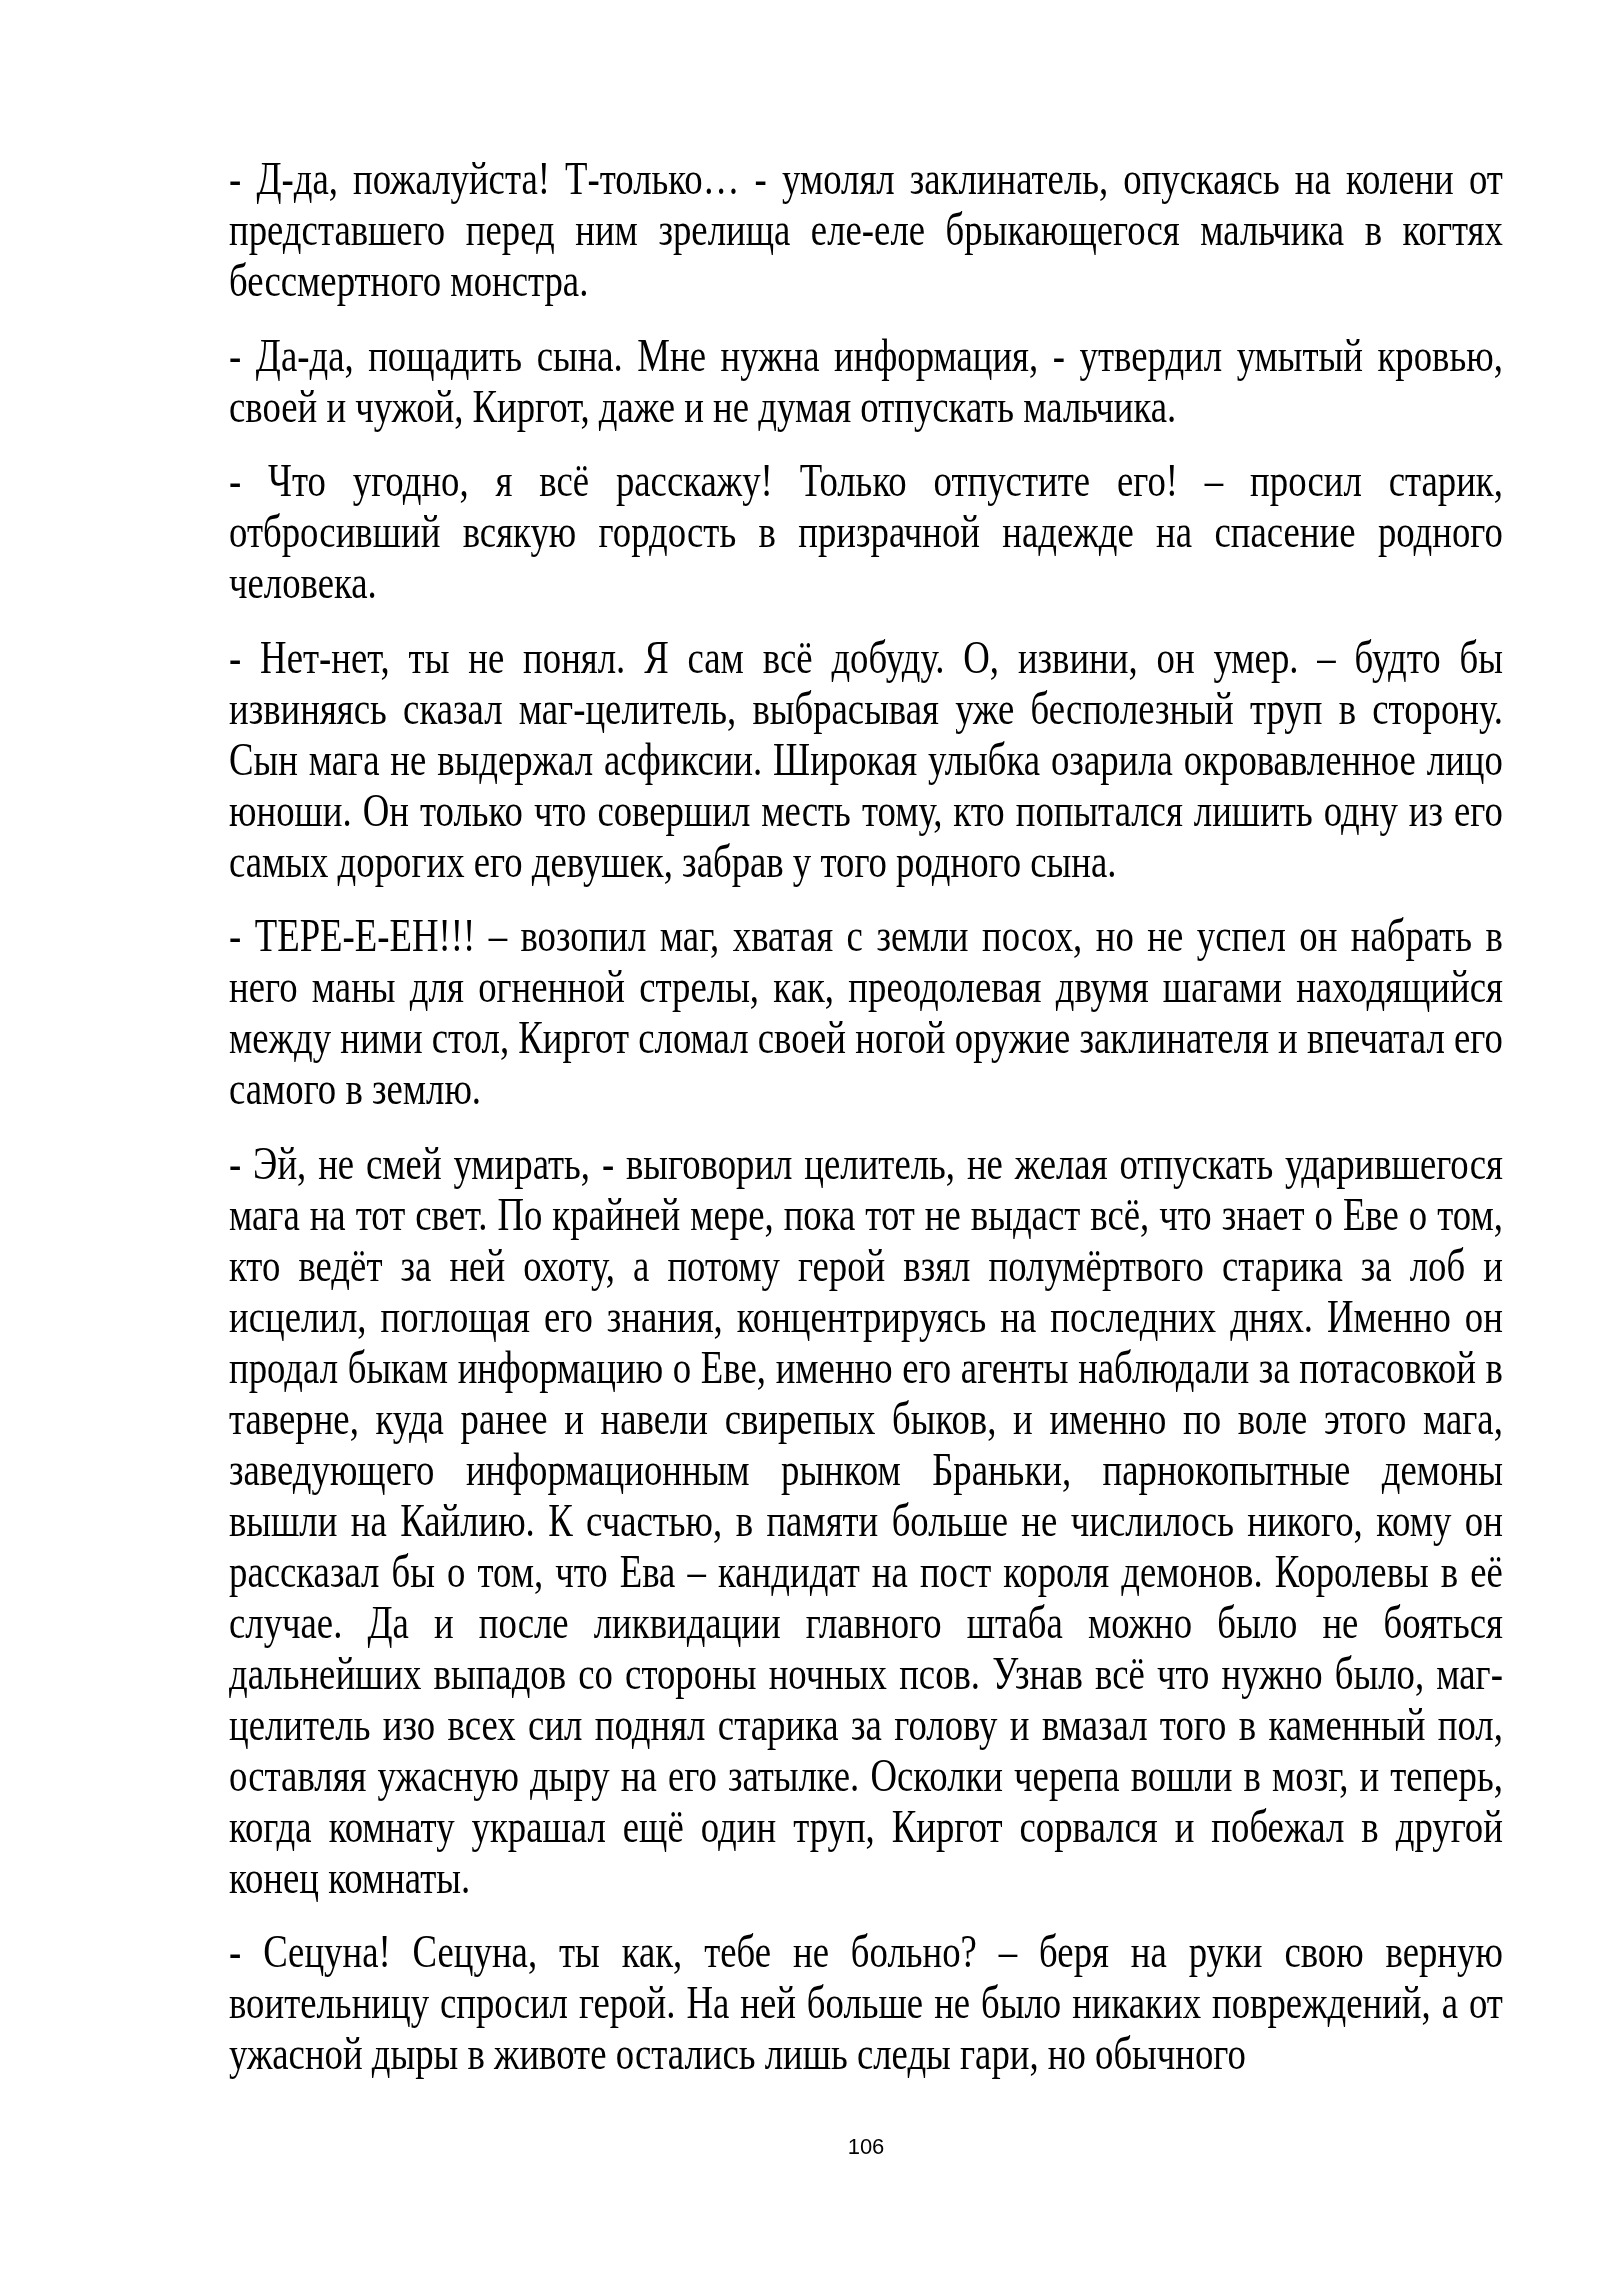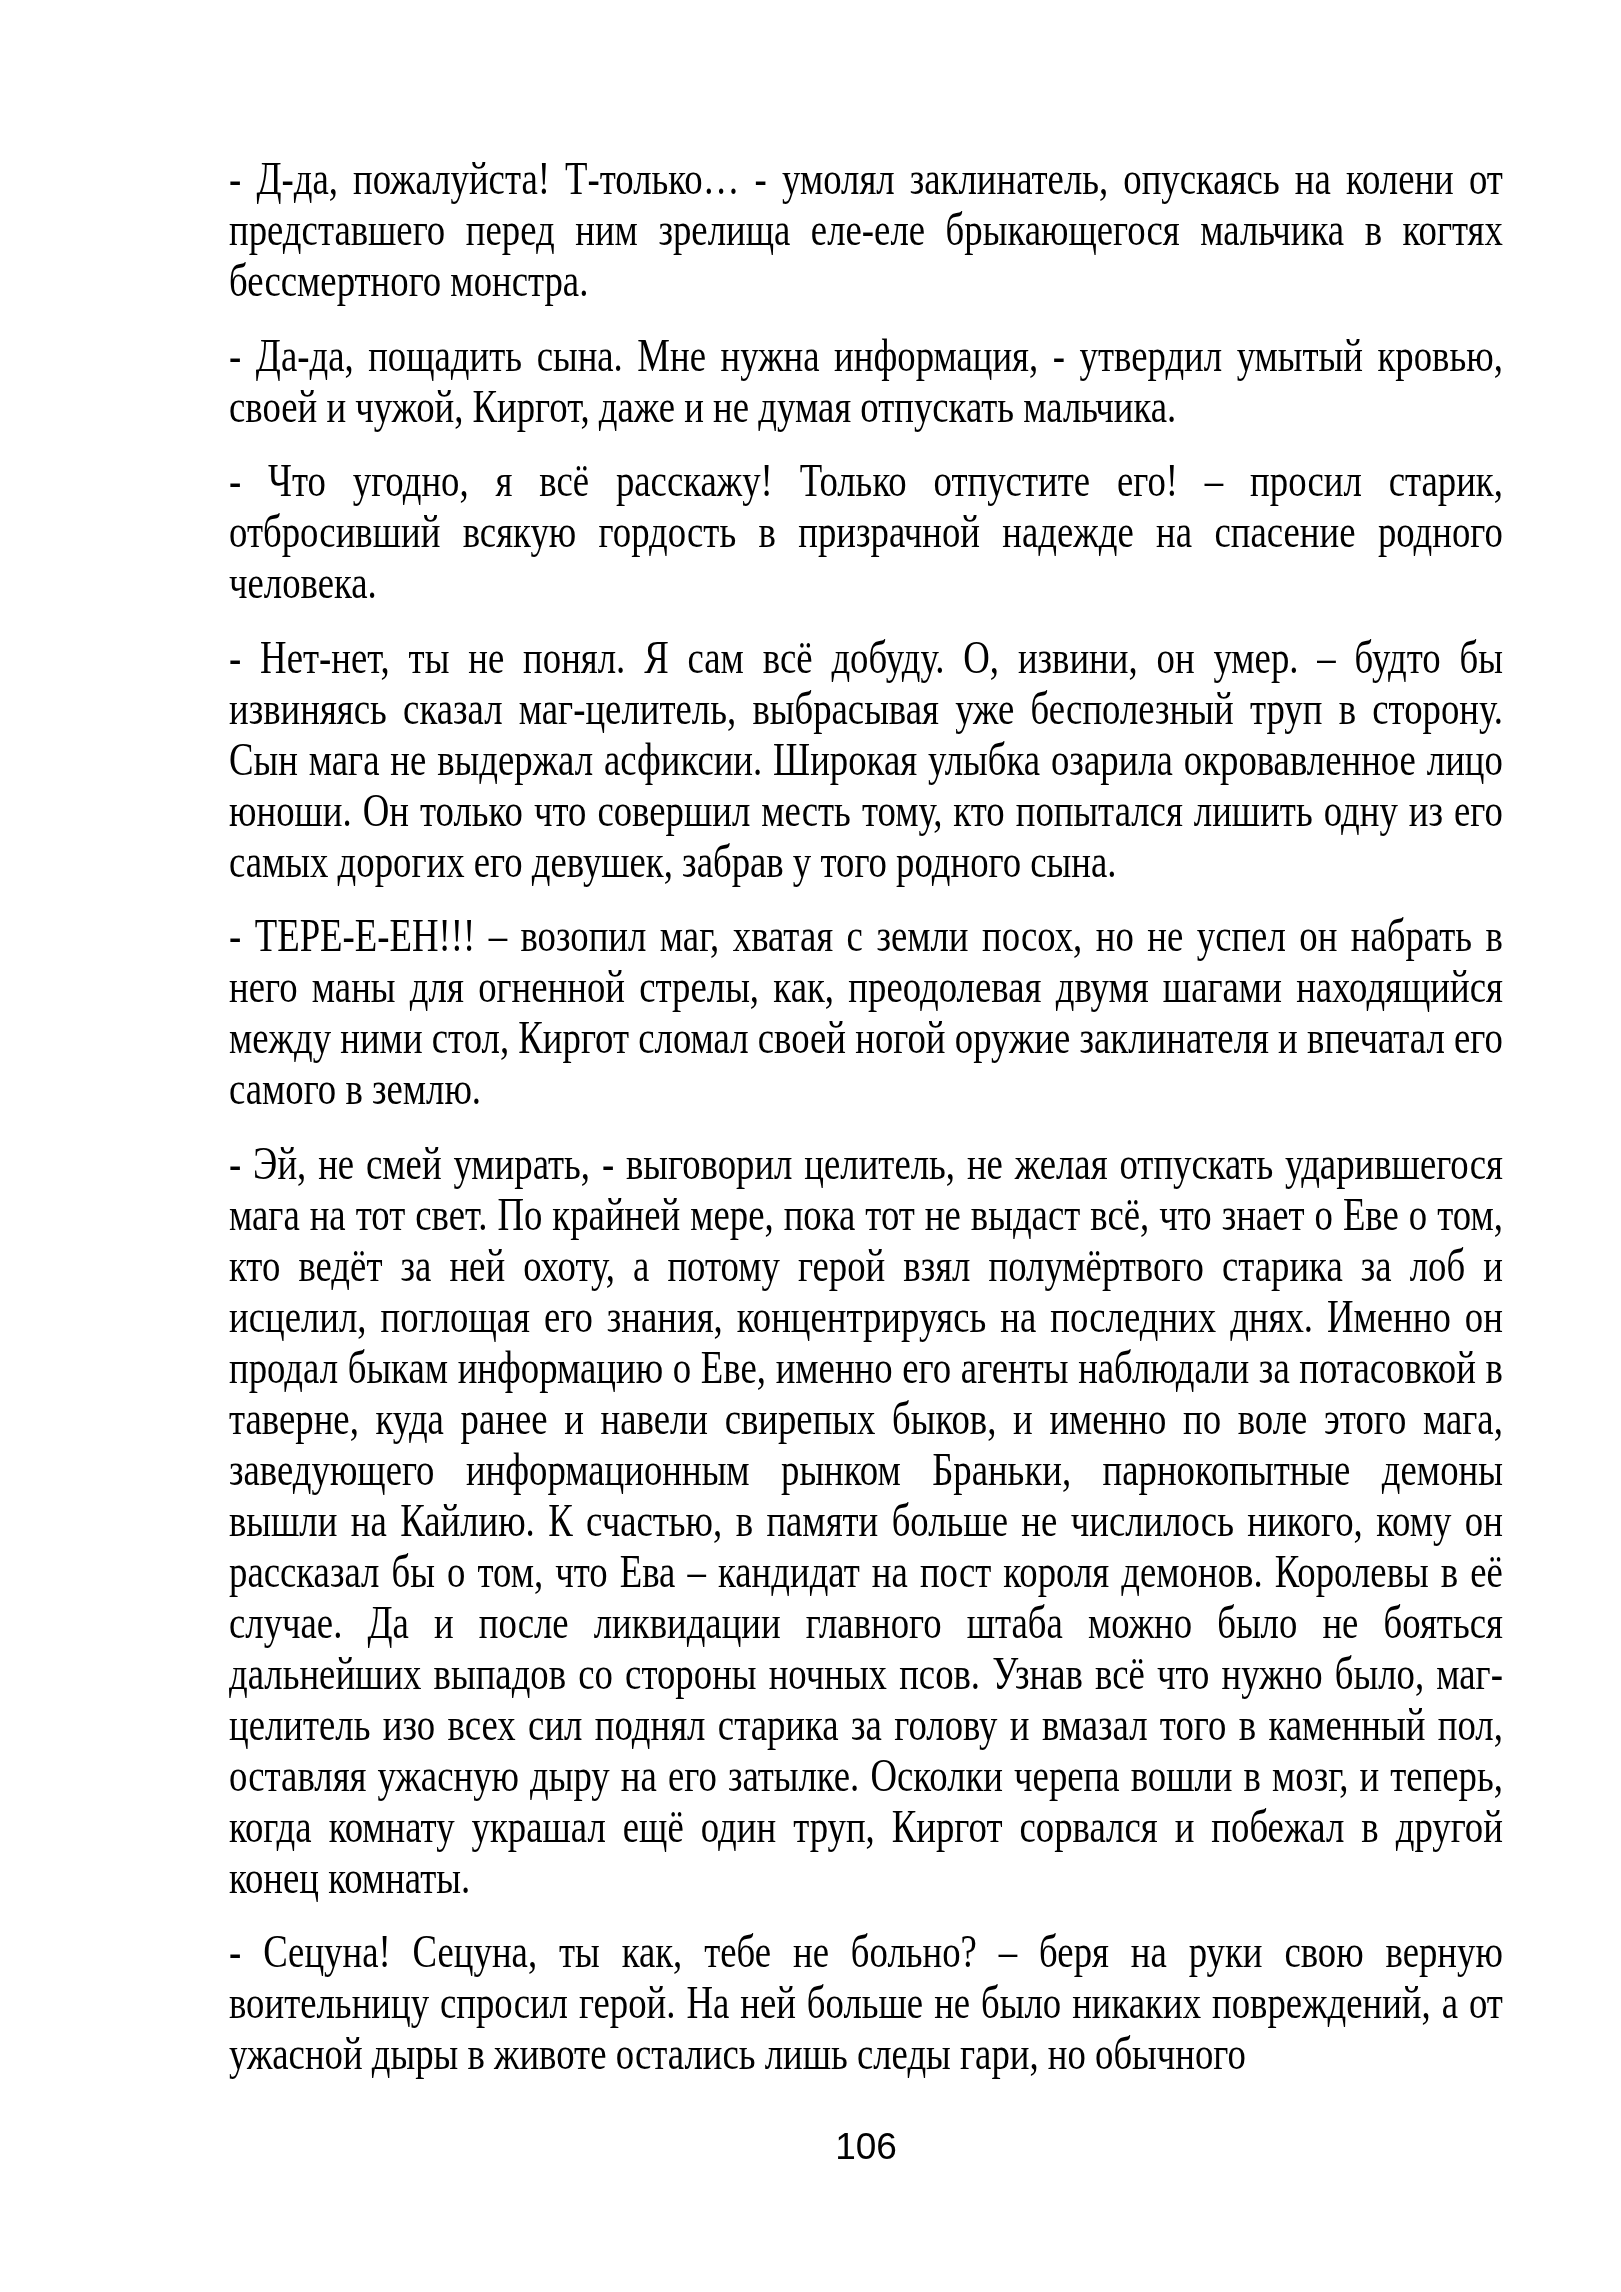--- a/index.html
+++ b/index.html
@@ -36,21 +36,21 @@
   .text-body p:last-child {
     margin-bottom: 0;
   }
   .page-number {
     position: absolute;
     left: 229px;
     width: 1274px;
     top: 2127px;
     text-align: center;
     font-family: "Liberation Sans", "DejaVu Sans", sans-serif;
-    font-size: 37px;
+    font-size: 22px;
     line-height: 39px;
     color: #000000;
   }
 </style>
 </head>
 <body>
 
 <div class="page">
   <div class="text-body">
       <p>- Д-да, пожалуйста! Т-только… - умолял заклинатель, опускаясь на колени от представшего перед ним зрелища еле-еле брыкающегося мальчика в когтях бессмертного монстра.</p>

